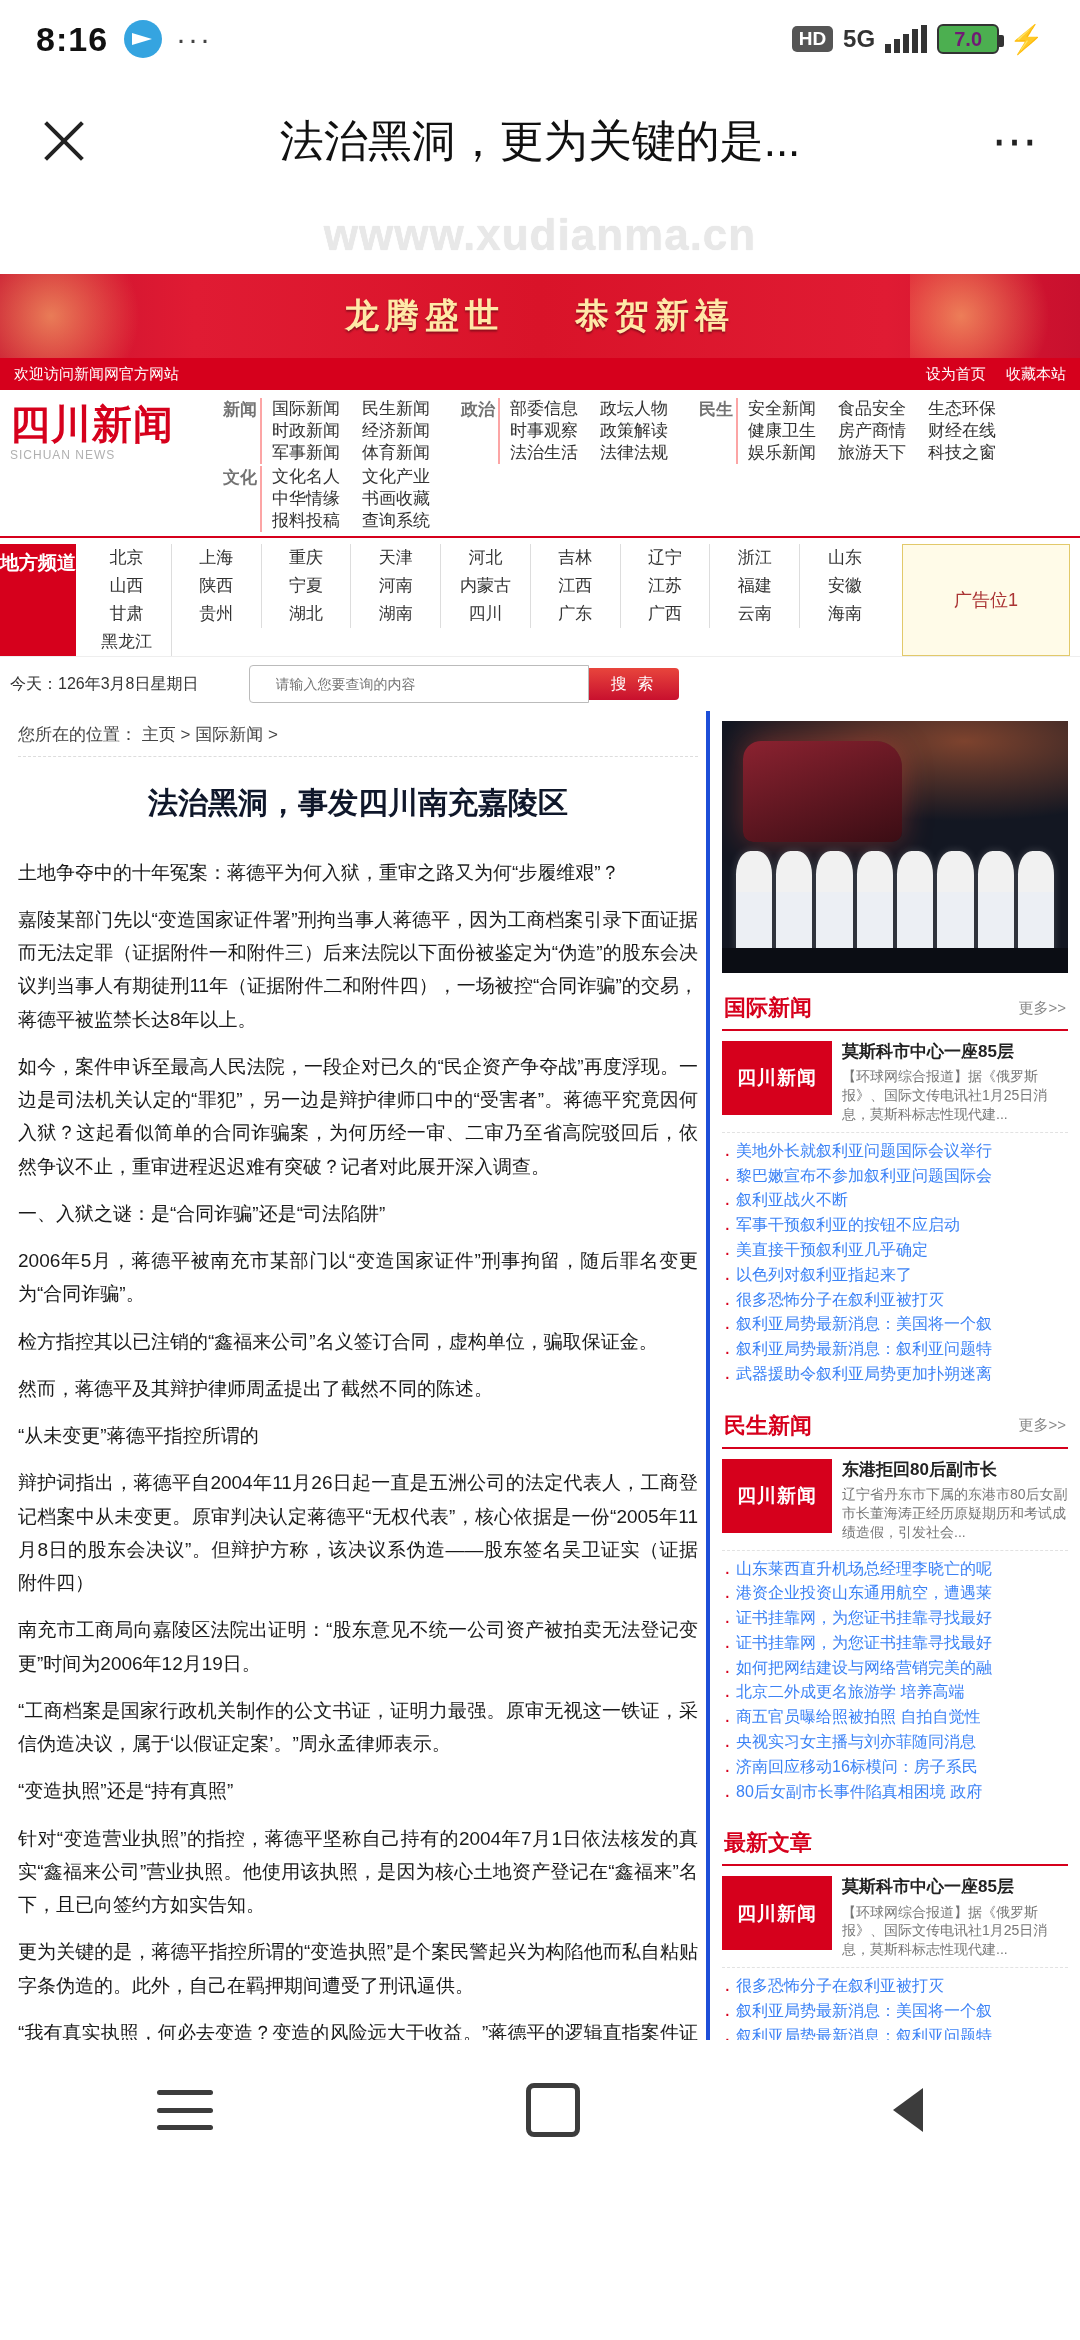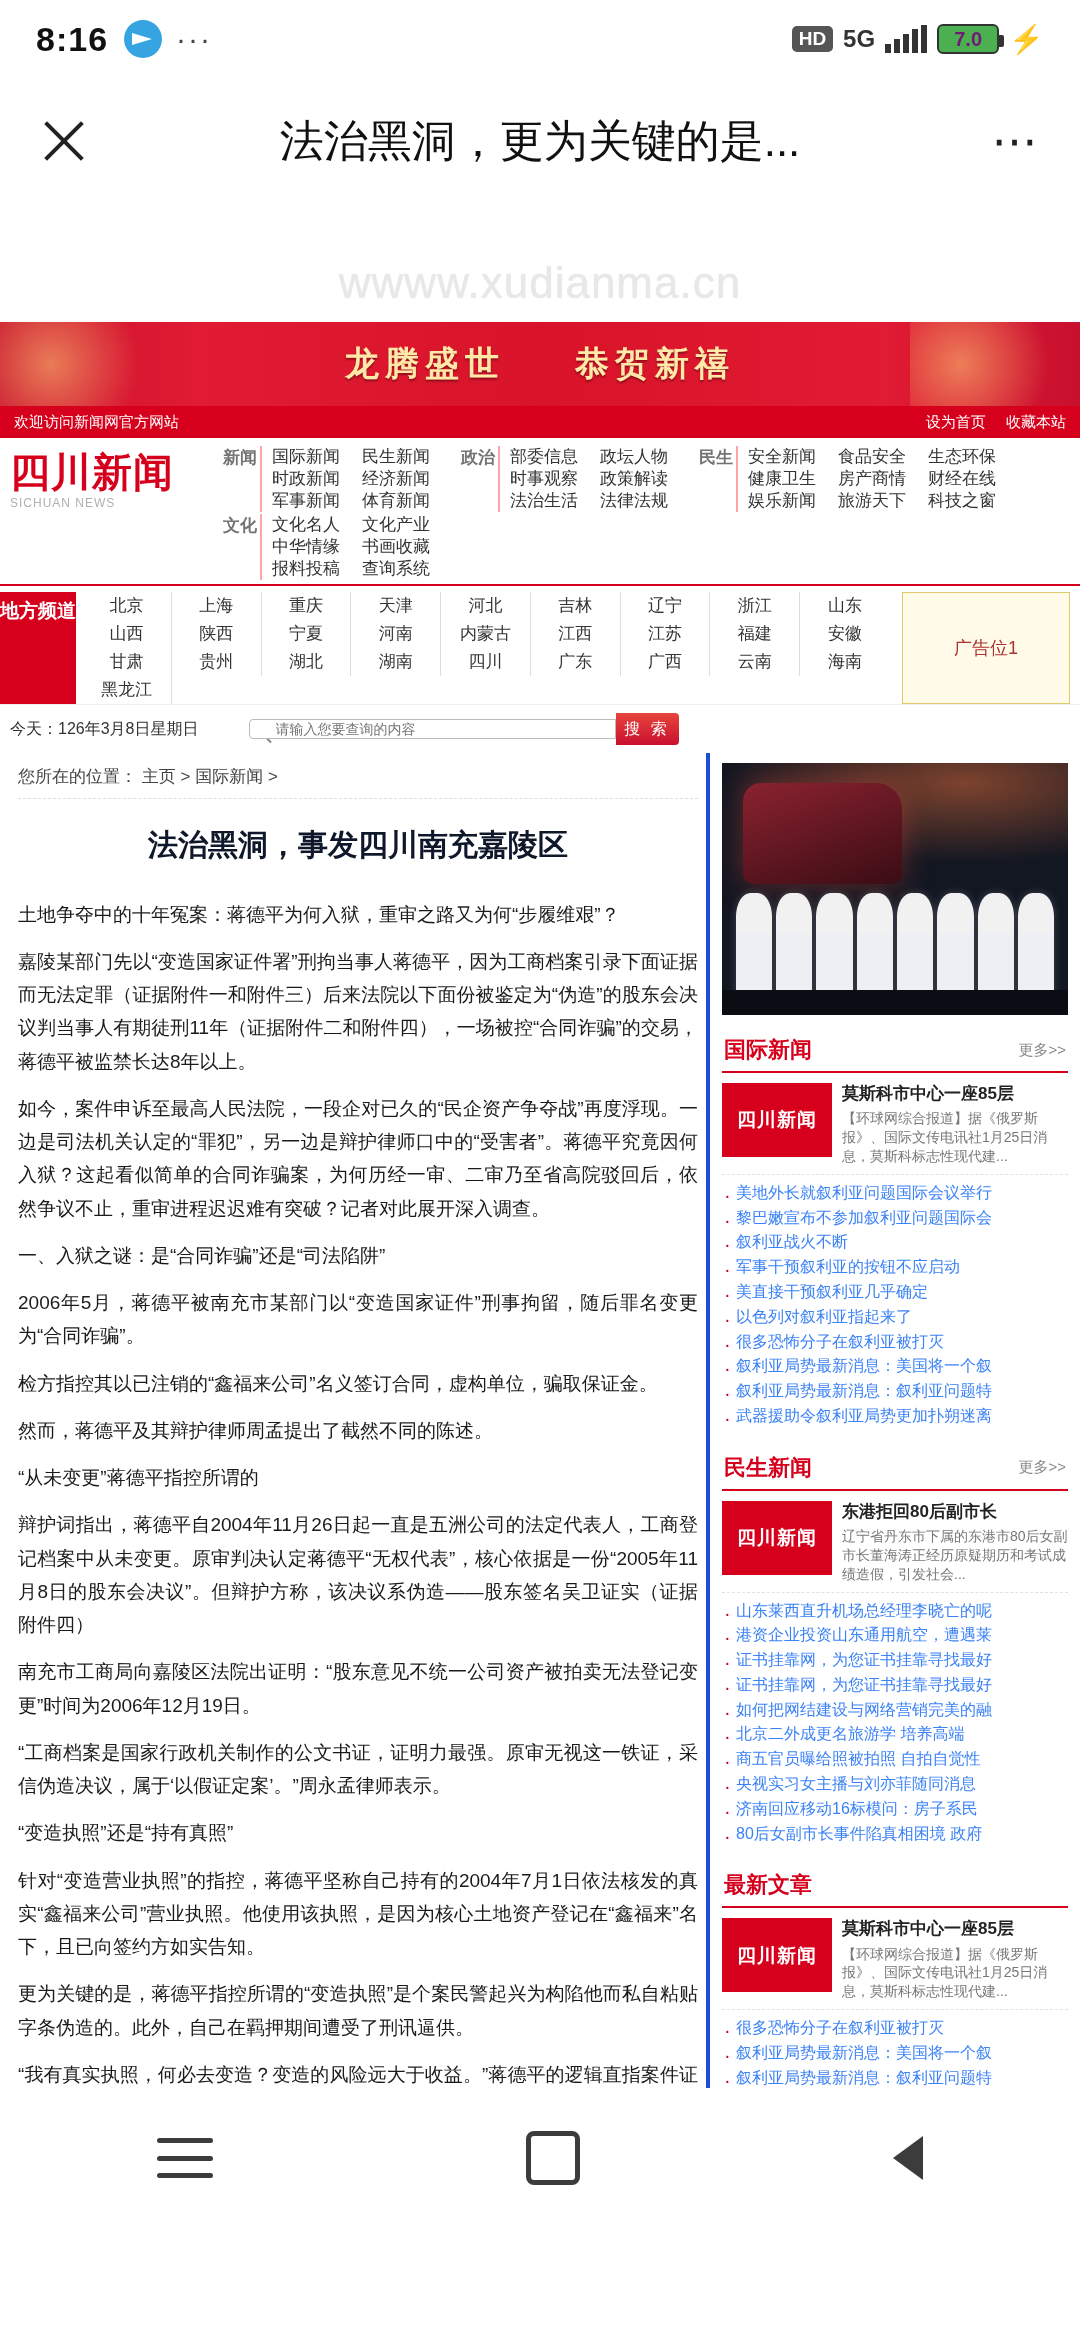--- a/index.html
+++ b/index.html
@@ -144,27 +144,26 @@
     color: #222;
     line-height: 28px;
     letter-spacing: 3px;
   }
 
   
   .watermark {
     text-align: center;
     font-size: 44px;
     color: #ffffff;
-    font-weight: normal;
+    font-weight: bold;
     letter-spacing: 1px;
     background: #ffffff;
     color: #e8e8e8;
     padding: 6px 0 14px;
     text-shadow: 0 0 1px #ddd;
-    margin-top: 48px;
   }
 
   
   .page {
     width: 1080px;
     height: 1906px;
     overflow: hidden;
     background: #fff;
     position: relative;
   }
@@ -345,21 +344,21 @@
   }
   .search-wrap {
     flex: 1;
     display: flex;
     align-items: center;
     max-width: 430px;
     margin-left: 40px;
   }
   .search-input {
     flex: 1;
-    height: 20px;
+    height: 38px;
     border: 1px solid #bbb;
     border-radius: 4px 0 0 4px;
     font-size: 14px;
     padding: 0 8px 0 26px;
     color: #999;
     background: #fff;
     position: relative;
   }
   .search-ico-wrap { position: relative; flex: 1; display: flex; }
   .search-ico {
@@ -371,21 +370,21 @@
   }
   .search-ico::after {
     content: "";
     position: absolute;
     right: -5px; bottom: -4px;
     width: 7px; height: 2px;
     background: #888;
     transform: rotate(45deg);
   }
   .search-btn {
-    width: 63px; height: 32px;
+    width: 90px; height: 32px;
     background: linear-gradient(#e8453c,#c8102e);
     color: #fff;
     font-size: 16px;
     border: none;
     border-radius: 0 4px 4px 0;
     letter-spacing: 3px;
   }
 
   
   .bodywrap {

